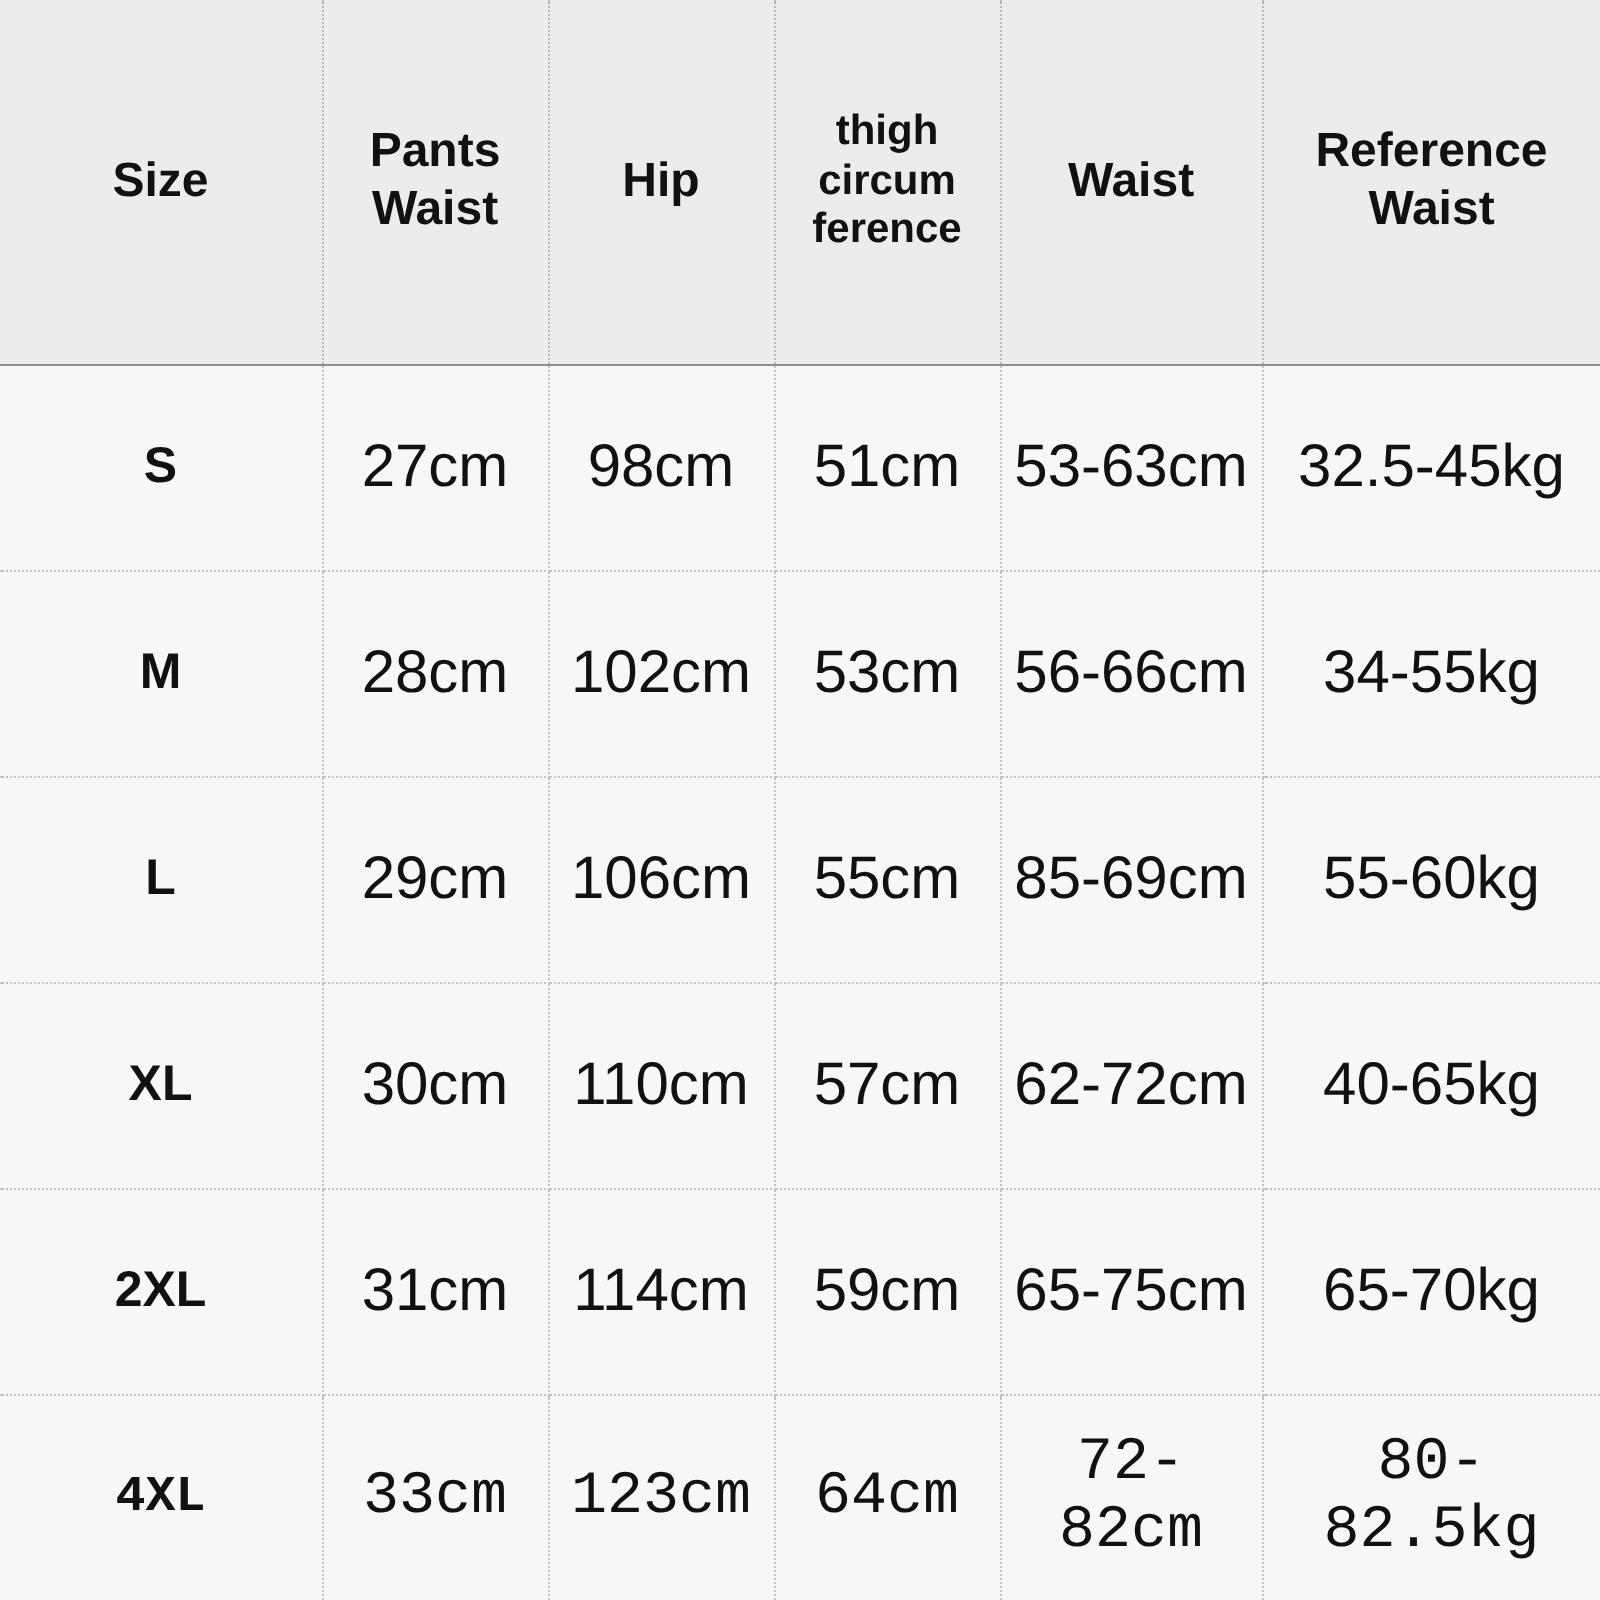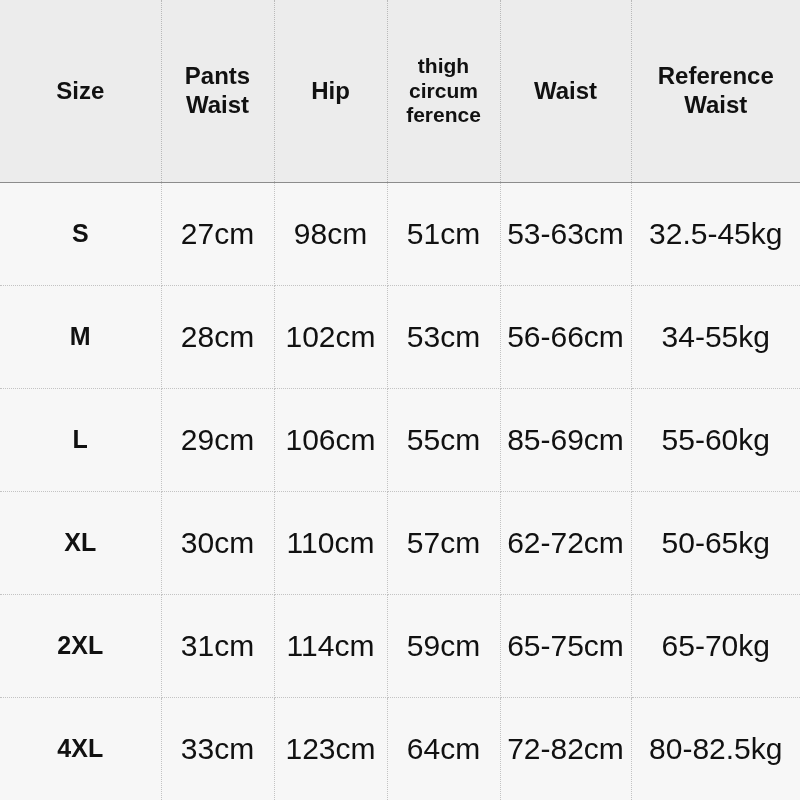--- a/index.html
+++ b/index.html
@@ -64,20 +64,21 @@
     color: #111111;
     font-size: 30px;
     border-right: 1px dotted #c3c3c3;
     border-bottom: 1px dotted #c3c3c3;
   }
   .size-chart tbody td:last-child {
     border-right: none;
   }
   .size-chart tbody tr:last-child td {
     border-bottom: none;
+    font-family: Liberation Mono, monospace;
   }
   .size-chart tbody td.size-cell {
     font-weight: bold;
     font-size: 25px;
   }
   .hdr-line { display: block; }
 </style>
 </head>
 <body>
 
@@ -140,21 +141,21 @@
         <td>55cm</td>
         <td>85-69cm</td>
         <td>55-60kg</td>
       </tr>
       <tr class="body-row">
         <td class="size-cell">XL</td>
         <td>30cm</td>
         <td>110cm</td>
         <td>57cm</td>
         <td>62-72cm</td>
-        <td>50-65kg</td>
+        <td>40-65kg</td>
       </tr>
       <tr class="body-row">
         <td class="size-cell">2XL</td>
         <td>31cm</td>
         <td>114cm</td>
         <td>59cm</td>
         <td>65-75cm</td>
         <td>65-70kg</td>
       </tr>
       <tr class="body-row">

